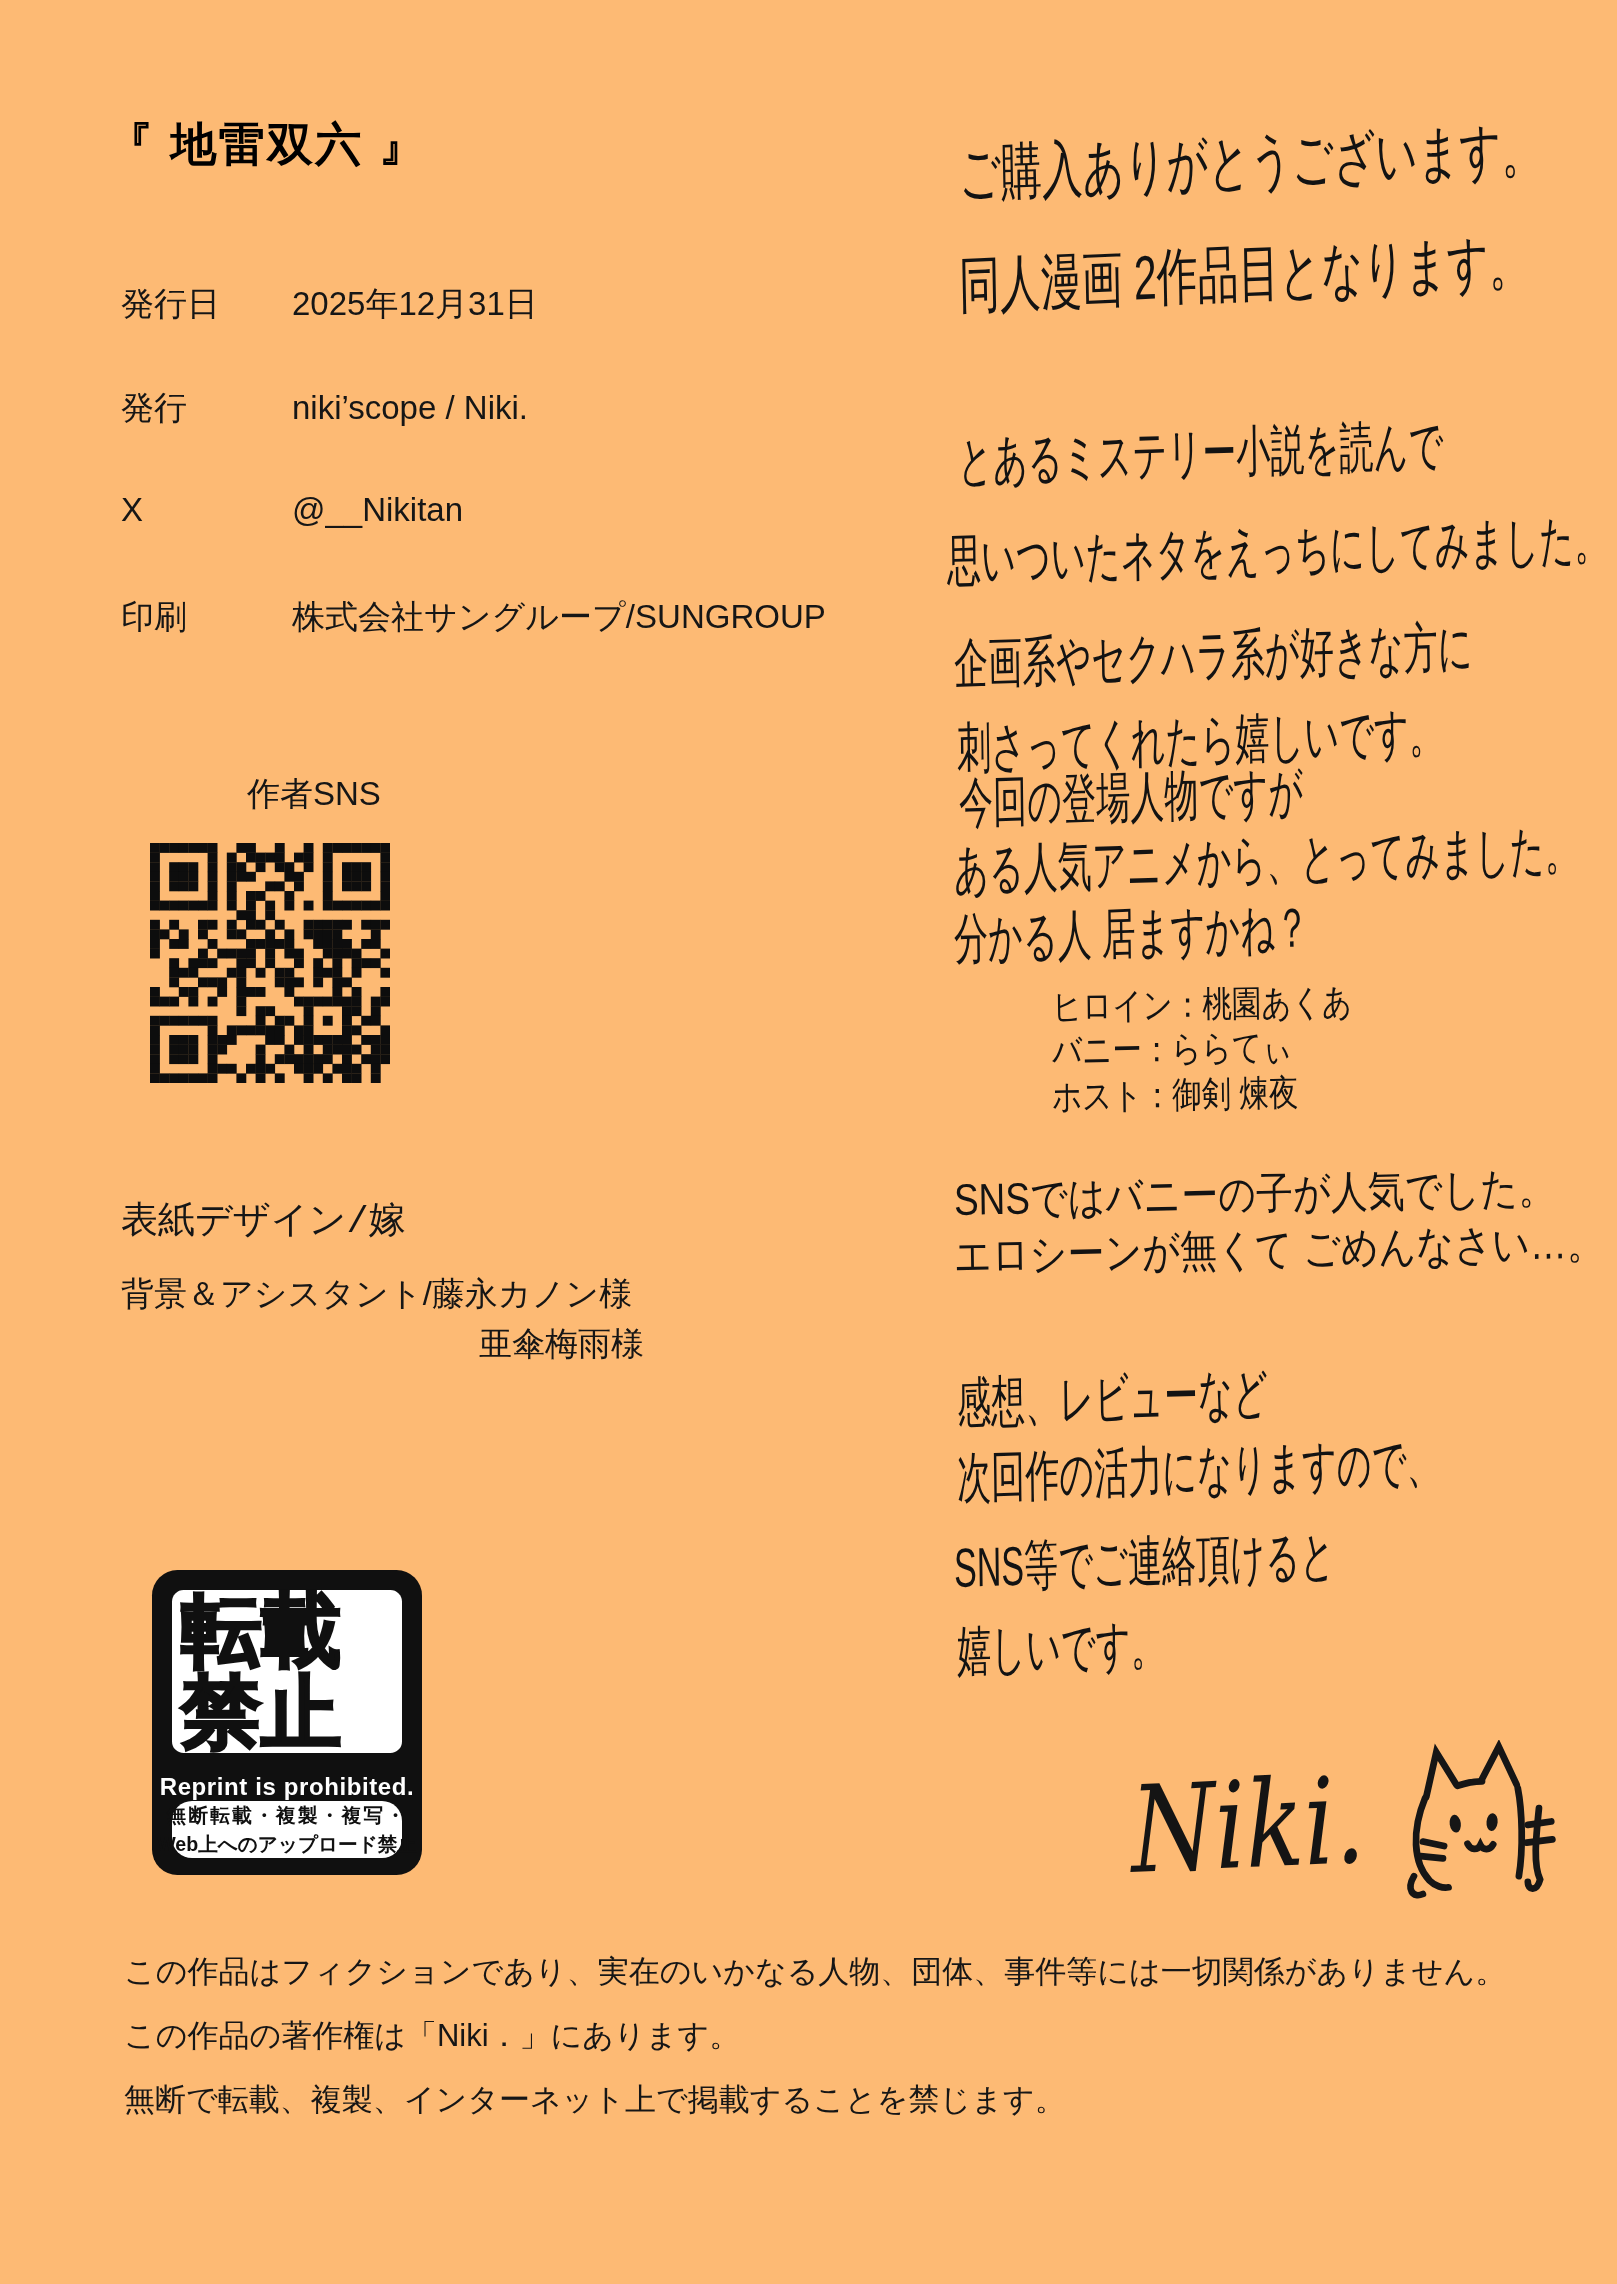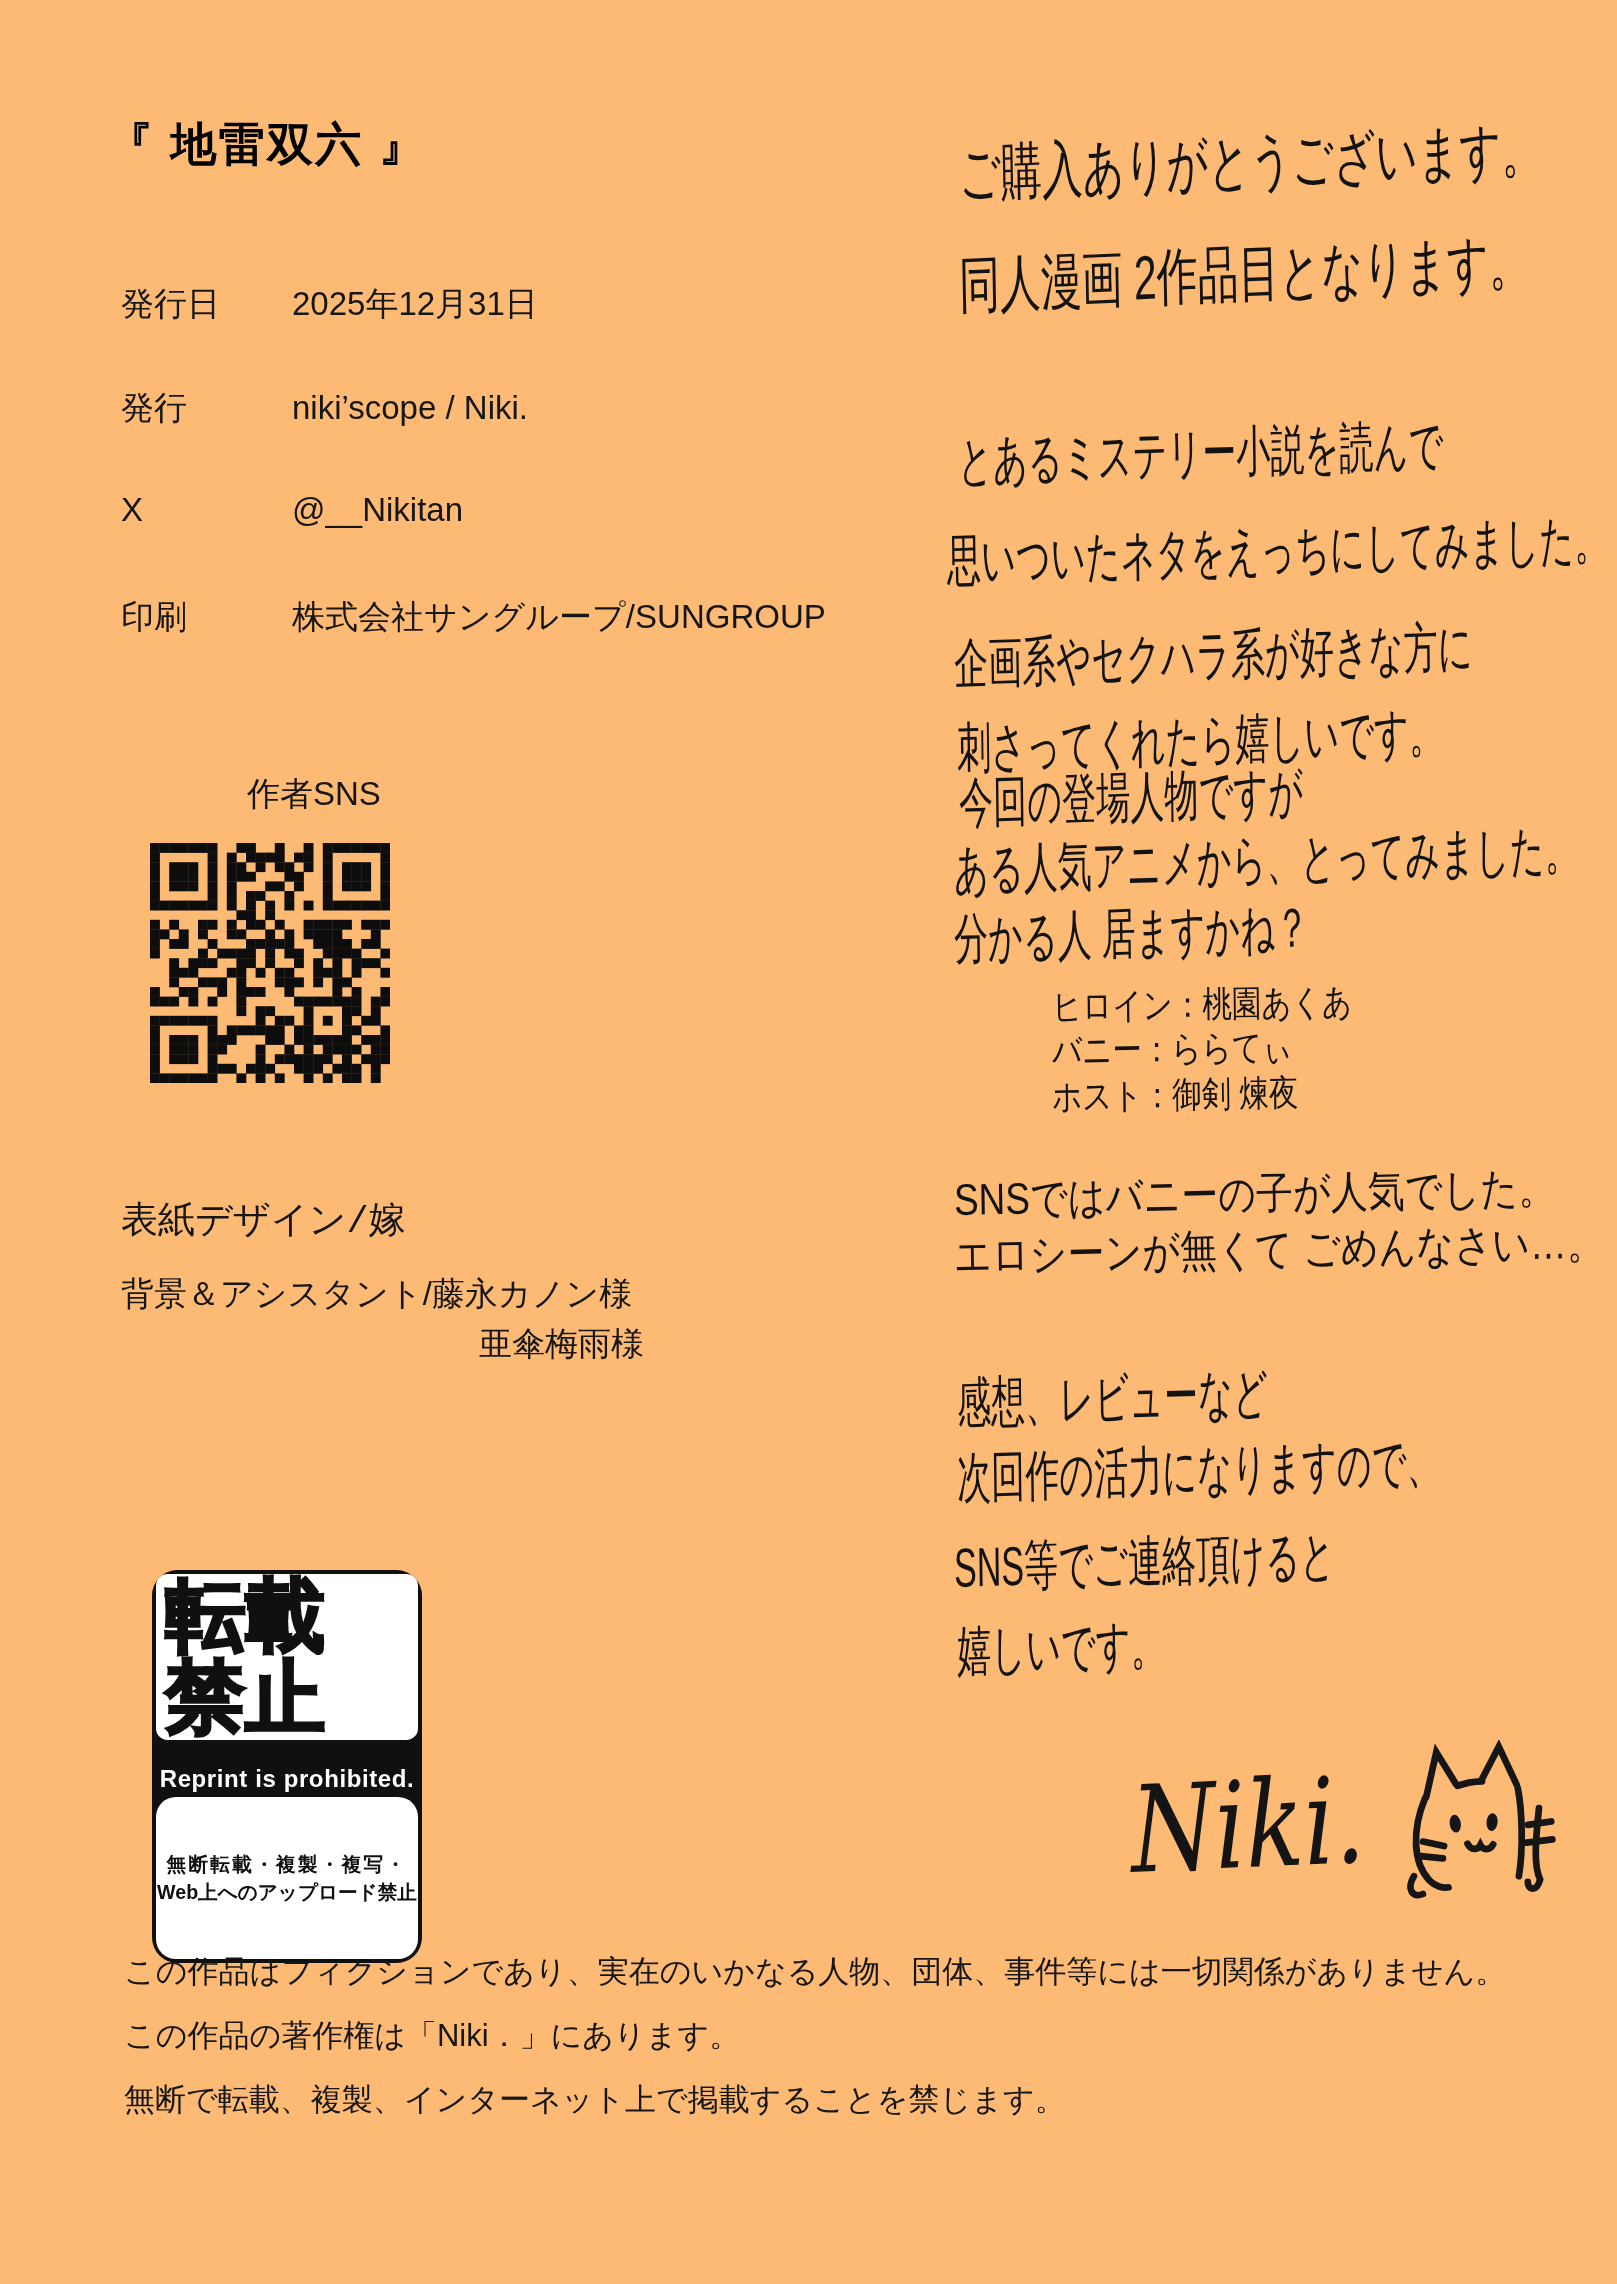--- a/index.html
+++ b/index.html
@@ -27,24 +27,24 @@
 
   .sns-label{left:203px;top:772px;font-size:33px;margin-left:44px;}
   .qr{left:150px;top:843px;}
 
   .credit-0{left:121px;top:1195px;font-size:37px;font-family:Liberation Mono, monospace;}
   .credit-1{left:121px;top:1272px;font-size:33px;}
   .credit-2{left:479px;top:1322px;font-size:33px;}
 
   
   .stamp{
-    left:152px;top:1570px;width:270px;height:393px;
+    left:152px;top:1570px;width:270px;height:305px;
     background:#101010;border-radius:25.4px;
     display:flex;flex-direction:column;
-    padding:4px;box-sizing:border-box;
+    padding:20px;box-sizing:border-box;
   }
   .stamp-main{
     background:#fff;border-radius:11.6px;
     height:166px;display:flex;flex-direction:column;
     justify-content:center;align-items:stretch;
     padding:0 9.2px;box-sizing:border-box;
   }
   .stamp-main .line{
     display:flex;justify-content:space-between;
     font-size:80px;line-height:1.02;font-weight:900;color:#101010;

